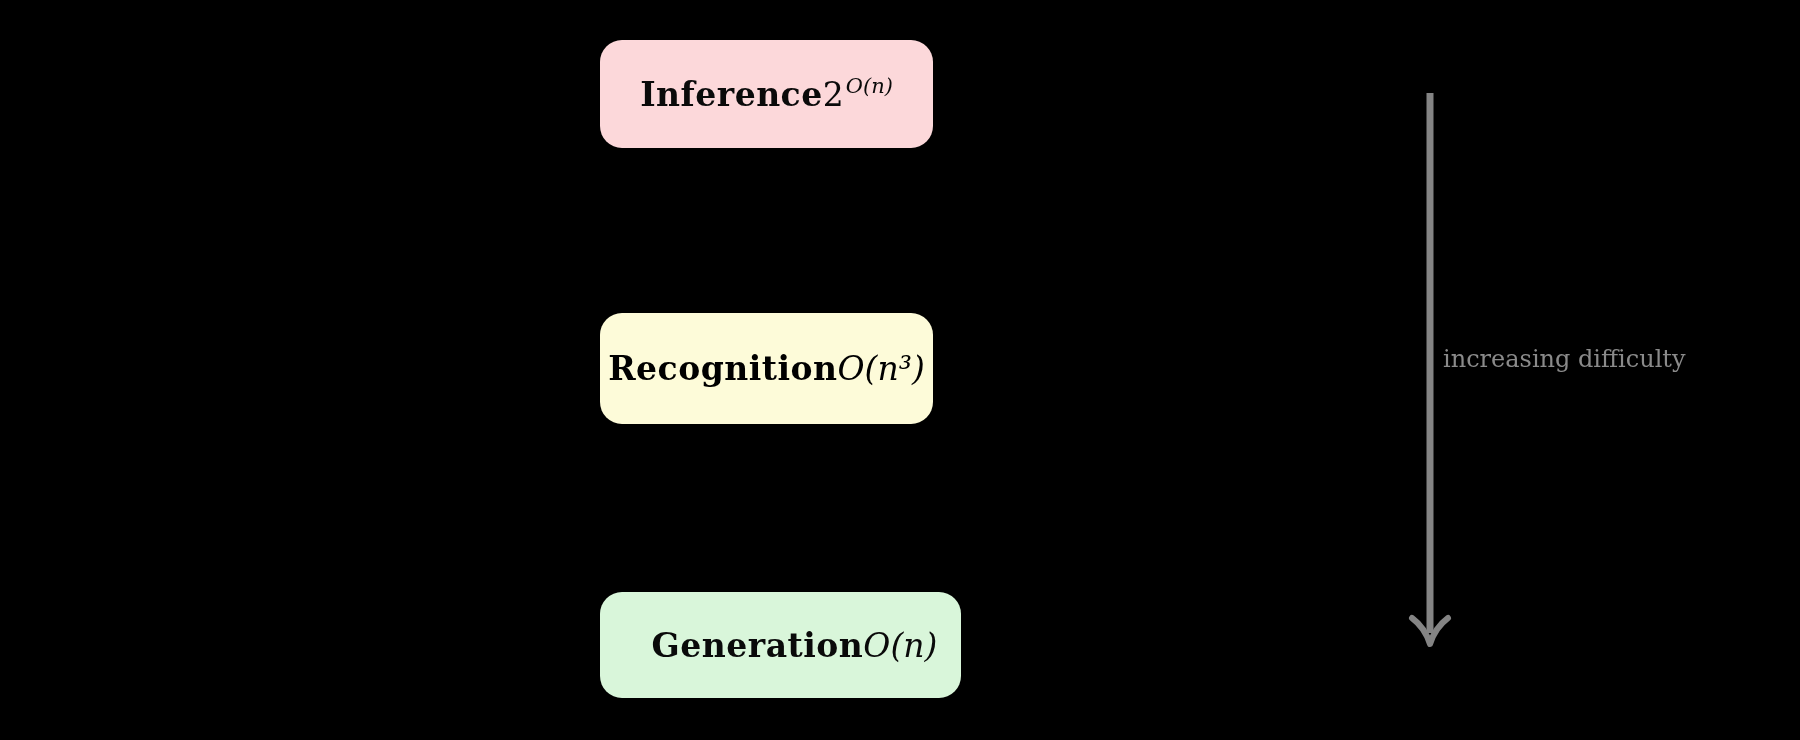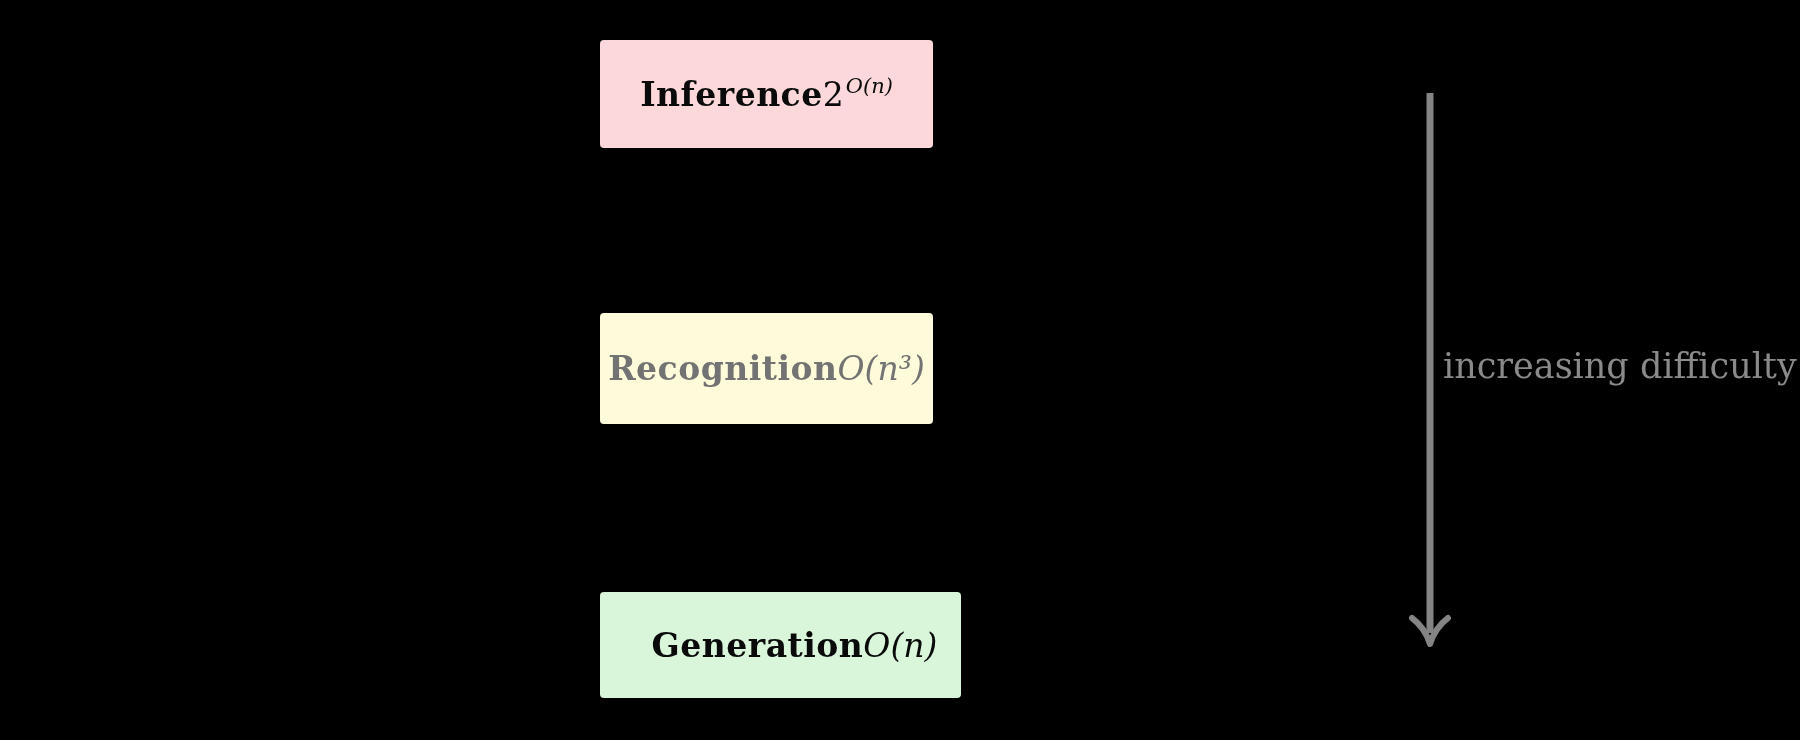--- a/index.html
+++ b/index.html
@@ -17,21 +17,21 @@
   .canvas {
     position: absolute;
     left: 0; top: 0;
     width: 1800px;
     height: 740px;
   }
   .node {
     position: absolute;
     left: 600px;
     width: 333px;
-    border-radius: 4px;
+    border-radius: 22px;
     display: flex;
     align-items: center;
     justify-content: center;
     color: #0a0a0a;
     font-size: 33px;
     white-space: nowrap;
   }
   .node-inference   { top: 40px;  height: 108px; }
   .node-recognition { top: 313px; height: 111px; }
   .node-generation  { top: 592px; height: 106px; }
@@ -56,37 +56,37 @@
     left: 1395px;
     top: 75px;
     width: 70px;
     height: 585px;
   }
   .arrow-wrap svg { display: block; }
   .arrow-label {
     position: absolute;
     left: 1443px;
     top: 346px;
-    font-size: 35px;
+    font-size: 24px;
     line-height: 1.15;
     white-space: nowrap;
   }
 </style>
 </head>
 <body style="background-color: rgb(0, 0, 0);">
 
 <div class="canvas">
 
   <div class="node node-inference" style="background-color: rgb(252, 216, 218); color: rgb(10, 10, 10);">
     <span>
       <span class="word">Inference</span><span class="base">2</span><span class="sup">O(n)</span>
     </span>
   </div>
 
-  <div class="node node-recognition" style="background-color: rgb(253, 251, 217); color: #737373;">
+  <div class="node node-recognition" style="background-color: rgb(253, 251, 217); color: #000000;">
     <span>
       <span class="word">Recognition</span><span class="math">O(n³)</span>
     </span>
   </div>
 
   <div class="node node-generation" style="background-color: rgb(217, 246, 218); color: rgb(10, 10, 10); padding-left: 28px;">
     <span>
       <span class="word">Generation</span><span class="math">O(n)</span>
     </span>
   </div>

